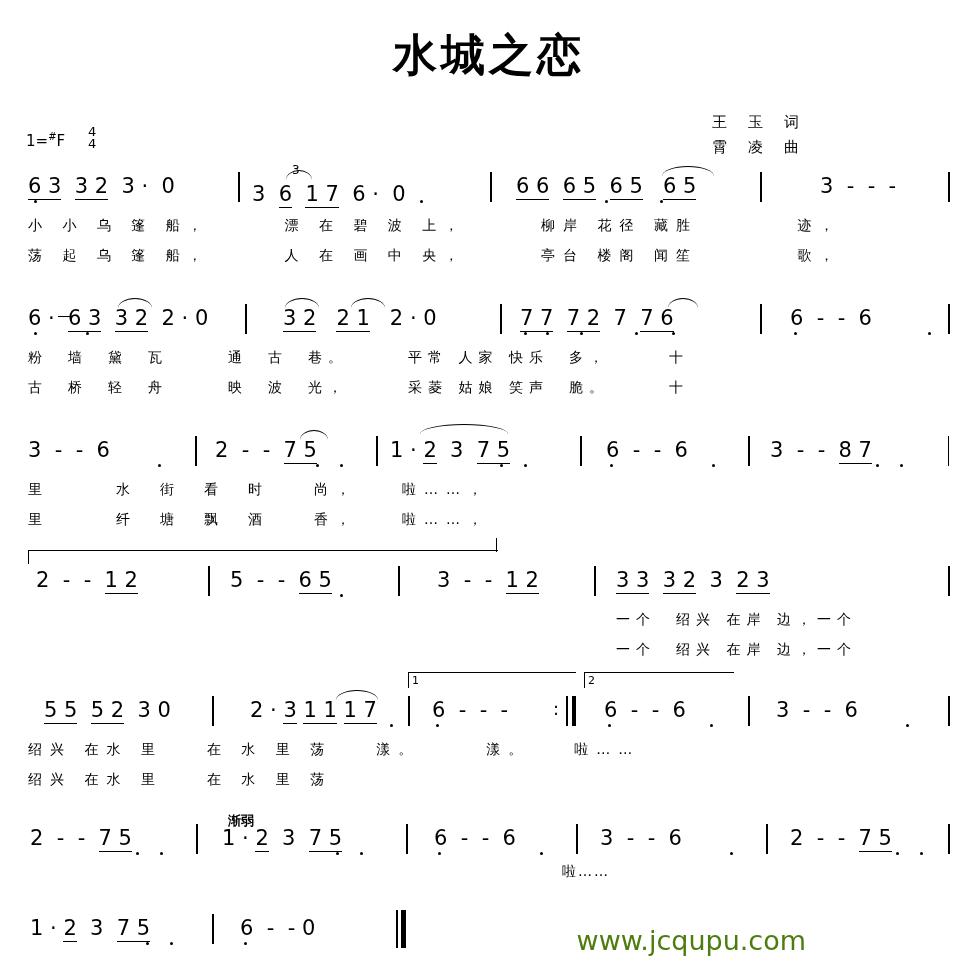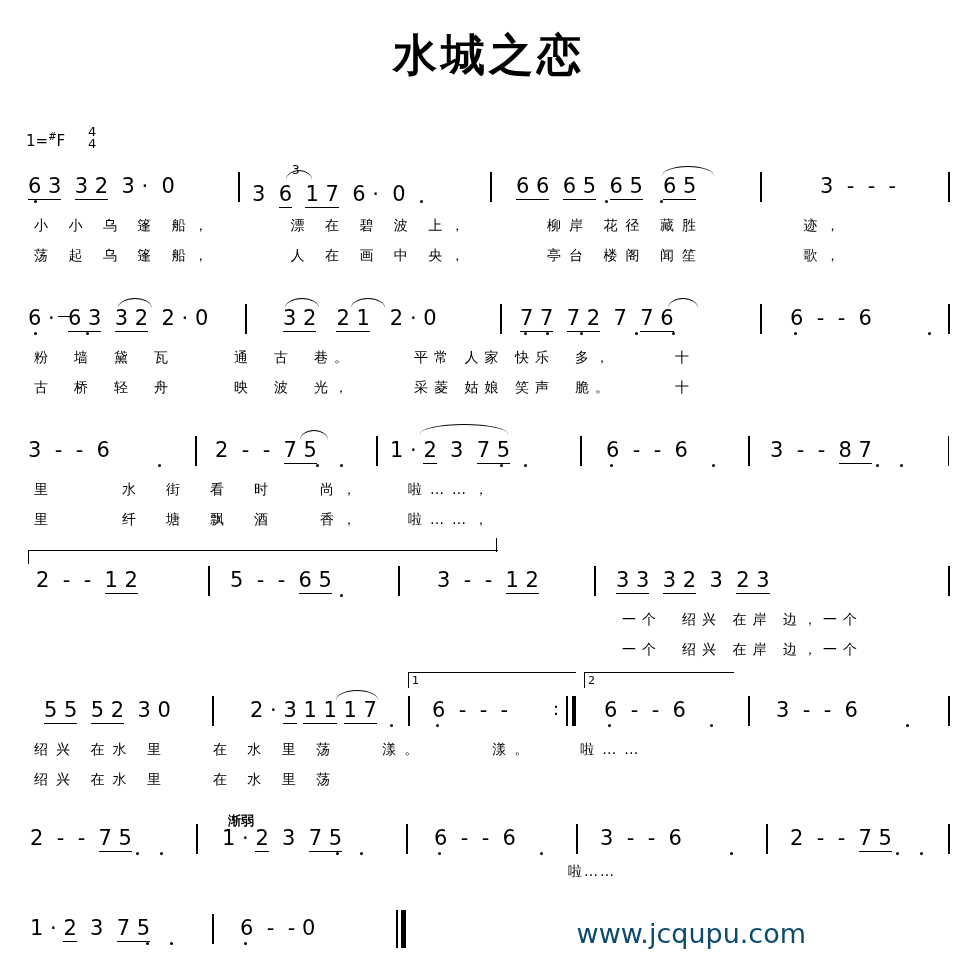--- a/index.html
+++ b/index.html
@@ -57,56 +57,59 @@
     font-size:21px;
     line-height:21px;
     white-space:pre;
   }
   .lyr{
     position:absolute;
     font-family:"DejaVu Sans", sans-serif;
     font-size:14px;
     line-height:14px;
     white-space:pre;
-    margin-left:6px;
   }
   
   .u1{border-bottom:1.6px solid #000;padding-bottom:1px;}
   
   .dotb{position:absolute;width:3px;height:3px;border-radius:50%;background:#000;}
   
   .bar{position:absolute;width:1.6px;background:#000;}
   
   .tie{position:absolute;border:1.4px solid #000;border-bottom:none;border-left:none;border-right:none;border-radius:50%/100% 100% 0 0;height:9px;}
   
   .hline{position:absolute;height:1.4px;background:#000;}
   .vline{position:absolute;width:1.4px;background:#000;}
   
   .repdots{position:absolute;font-family:"DejaVu Sans",sans-serif;font-size:18px;}
   
   .volta{position:absolute;font-family:"DejaVu Sans",sans-serif;font-size:11px;}
   .dyn{position:absolute;font-family:"DejaVu Sans",sans-serif;font-size:13px;font-weight:bold;}
   .watermark{
-    position:absolute;right:18px;bottom:9px;
+    position:absolute;right:18px;bottom:2px;
     font-family:"DejaVu Sans", sans-serif;
     font-size:27px;
-    color:#0c4a6e;
+    color:#4d7c0f;
     letter-spacing:0px;
   }
   .endbar{position:absolute;}
   .endbar .thin{position:absolute;width:1.6px;background:#000;left:0;top:0;height:100%;}
   .endbar .thick{position:absolute;width:5px;background:#000;left:5px;top:0;height:100%;}
 </style>
 </head>
 <body>
 
 <div class="sheet">
 
   <div class="title">水城之恋</div>
 
+  <div class="credits">
+    <div>王　玉　词</div>
+    <div>霄　凌　曲</div>
+  </div>
 
   <div class="keysig">
     <span>1=</span><span class="sup">#</span><span>F</span>
   </div>
   <div class="meter">
     <span class="num">4</span>
     <span class="den">4</span>
   </div>
 
   <div class="n" style="left:28px;top:176px;"><span class="u1">6 3</span>&nbsp; <span class="u1">3 2</span>&nbsp; 3 ·  0</div>

